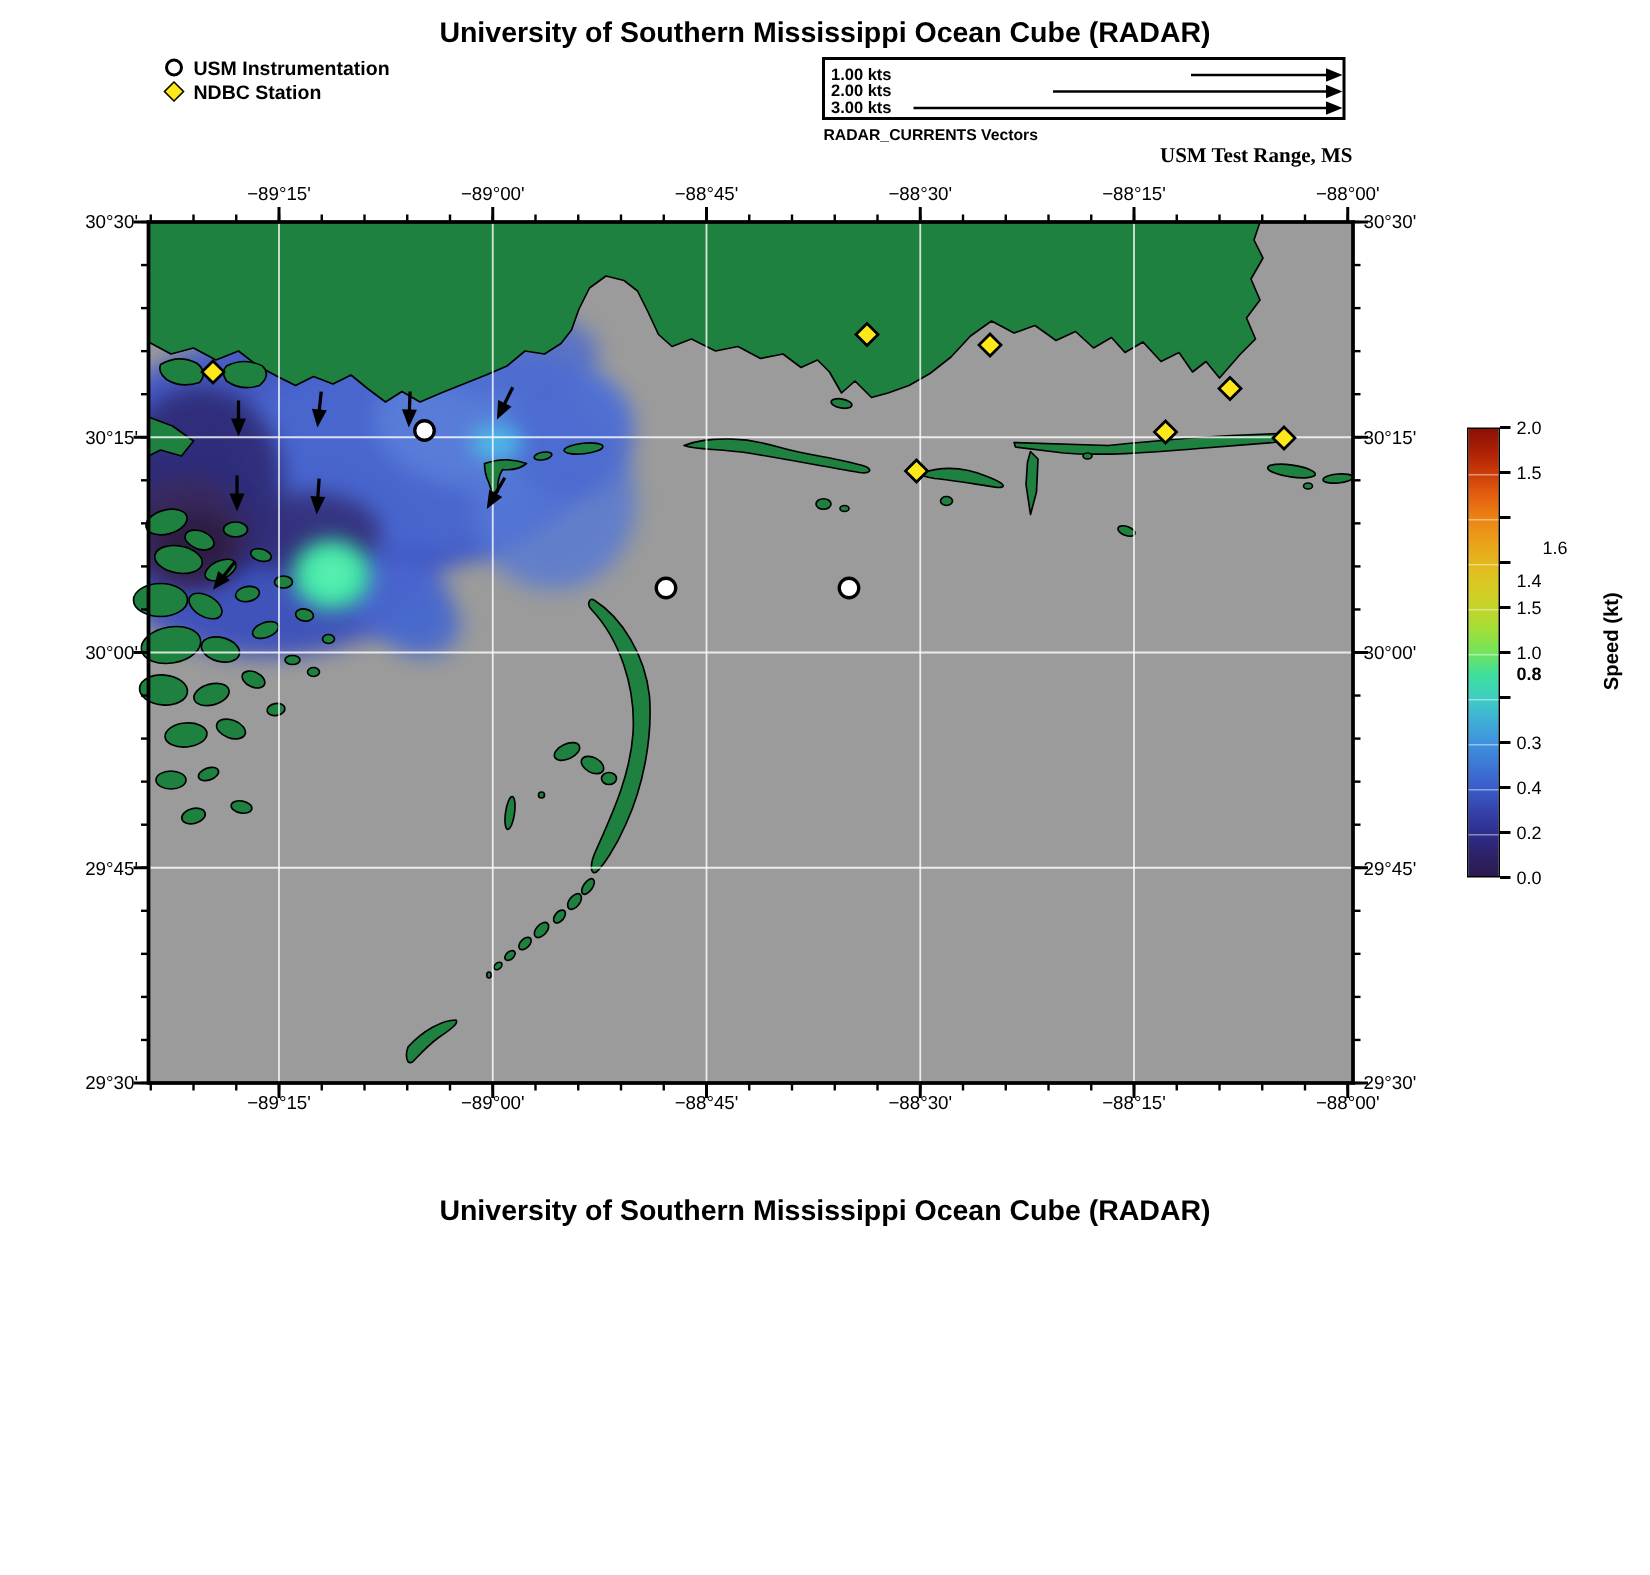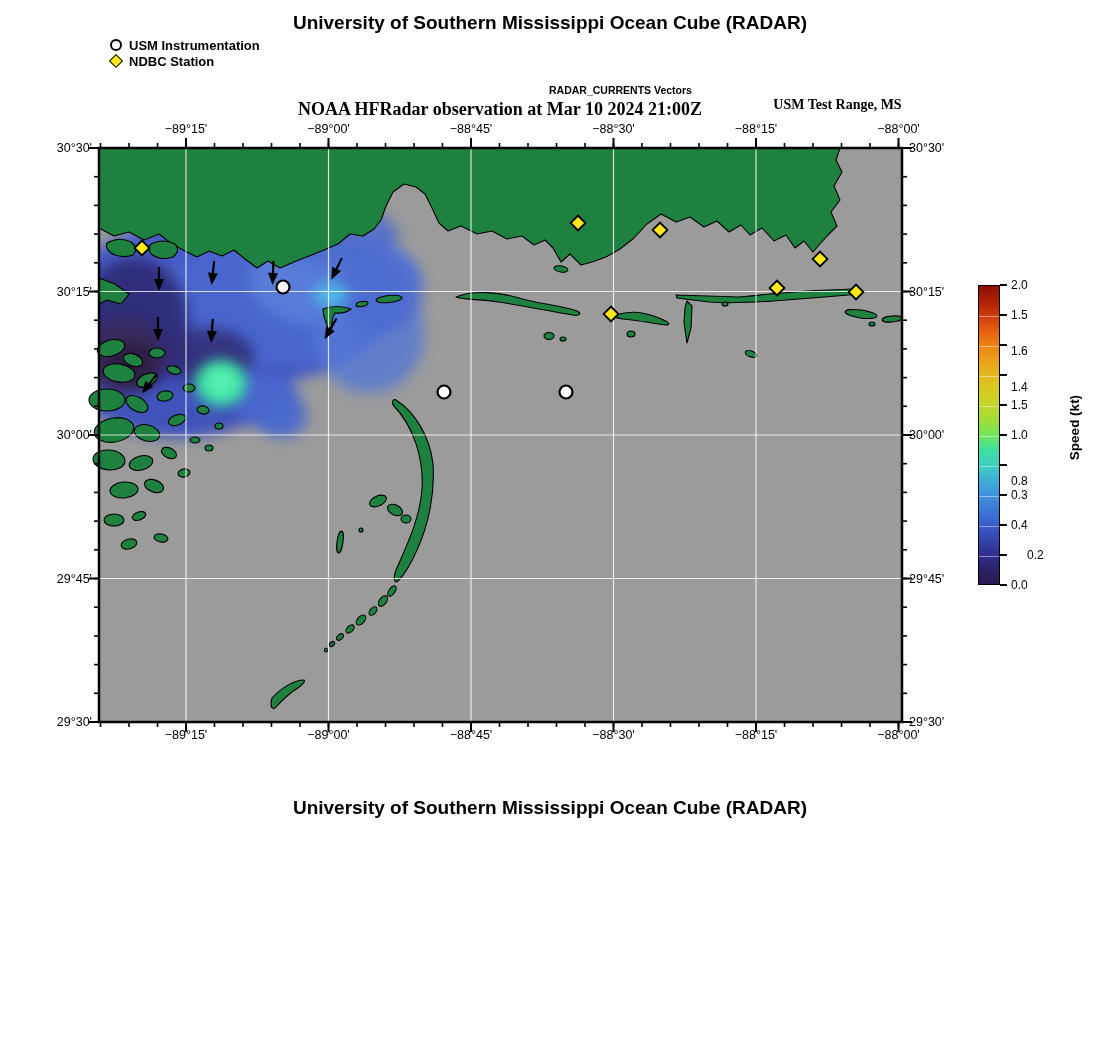--- a/index.html
+++ b/index.html
@@ -47,23 +47,35 @@
     <div class="legend-row" style="left:0;top:2px;">
       <span class="sym-circle"></span>
       <span class="legend-label">USM Instrumentation</span>
     </div>
     <div class="legend-row" style="left:0;top:18px;">
       <span class="sym-diamond"></span>
       <span class="legend-label">NDBC Station</span>
     </div>
   </div>
 
+  <div id="vector-box" class="abs">
+    <svg id="vector-svg" width="345" height="38" style="position:absolute;left:0;top:0;">
+        <line x1="244" y1="10" x2="336" y2="10" stroke="#000" stroke-width="1.6"></line>
+        <polygon points="334,5.5 334,14.5 345,10" fill="#000"></polygon>
+        <line x1="152" y1="21" x2="336" y2="21" stroke="#000" stroke-width="1.6"></line>
+        <polygon points="334,16.5 334,25.5 345,21" fill="#000"></polygon>
+        <line x1="59" y1="32" x2="336" y2="32" stroke="#000" stroke-width="1.6"></line>
+        <polygon points="334,27.5 334,36.5 345,32" fill="#000"></polygon>
+      </svg>
+  <div class="vrow-label" style="top: 5px;">1.00 kts</div>
+      <div class="vrow-label" style="top: 16px;">2.00 kts</div>
+      <div class="vrow-label" style="top: 27px;">3.00 kts</div>
+    </div>
   <div id="vector-caption" class="abs">RADAR_CURRENTS Vectors</div>
 
-  <div id="subtitle" class="abs">NOAA HFRadar observation at Mar 10 2024 21:00Z</div>
   <div id="range-label" class="abs">USM Test Range, MS</div>
 
   <div id="map-clip" class="abs">
       <div class="blob" style="left: -40px; top: 70px; width: 330px; height: 170px; background: rgb(65, 88, 198); opacity: 0.95;"></div>
       <div class="blob" style="left: -30px; top: 150px; width: 220px; height: 140px; background: rgb(60, 80, 188); opacity: 0.95;"></div>
       <div class="blob" style="left: 55px; top: 90px; width: 240px; height: 130px; background: rgb(74, 104, 208); opacity: 0.9;"></div>
       <div class="blob" style="left: 150px; top: 85px; width: 170px; height: 95px; background: rgb(91, 128, 218); opacity: 0.85;"></div>
       <div class="blob" style="left: 180px; top: 58px; width: 120px; height: 60px; background: rgb(76, 106, 206); opacity: 0.8;"></div>
       <div class="blob" style="left: 215px; top: 130px; width: 110px; height: 115px; background: rgb(85, 120, 214); opacity: 0.8;"></div>
       <div class="blob" style="left: 238px; top: 100px; width: 85px; height: 85px; background: rgb(74, 104, 208); opacity: 0.75;"></div>
@@ -370,35 +382,35 @@
       <div class="cb-line" style="top: 210px;"></div>
       <div class="cb-line" style="top: 240px;"></div>
       <div class="cb-line" style="top: 270px;"></div>
     </div>
   <div id="cb-marks">
       <div class="abs cb-tick" style="top: 284.2px;"></div>
       <div class="abs cb-label" style="top: 278px;">2.0</div>
       <div class="abs cb-tick" style="top: 314.2px;"></div>
       <div class="abs cb-label" style="top: 308px;">1.5</div>
       <div class="abs cb-tick" style="top: 344.2px;"></div>
-      <div class="abs cb-label" style="top: 344px;">1.6</div>
+      <div class="abs cb-label" style="top: 358px; text-align: right;">1.6</div>
       <div class="abs cb-tick" style="top: 374.2px;"></div>
       <div class="abs cb-label" style="top: 368px; margin-top: 12px;">1.4</div>
       <div class="abs cb-tick" style="top: 404.2px;"></div>
       <div class="abs cb-label" style="top: 398px;">1.5</div>
       <div class="abs cb-tick" style="top: 434.2px;"></div>
       <div class="abs cb-label" style="top: 428px;">1.0</div>
       <div class="abs cb-tick" style="top: 464.2px;"></div>
-      <div class="abs cb-label" style="top: 474px;">0.8</div>
+      <div class="abs cb-label" style="top: 442px; font-weight: bold;">0.8</div>
       <div class="abs cb-tick" style="top: 494.2px;"></div>
       <div class="abs cb-label" style="top: 488px;">0.3</div>
       <div class="abs cb-tick" style="top: 524.2px;"></div>
       <div class="abs cb-label" style="top: 518px;">0.4</div>
       <div class="abs cb-tick" style="top: 554.2px;"></div>
-      <div class="abs cb-label" style="top: 548px; margin-left: 16px;">0.2</div>
+      <div class="abs cb-label" style="top: 548px;">0.2</div>
       <div class="abs cb-tick" style="top: 584.2px;"></div>
       <div class="abs cb-label" style="top: 578px;">0.0</div>
     </div>
   <div id="cb-title" class="abs">Speed (kt)</div>
 
   <div id="title-bottom" class="abs title">University of Southern Mississippi Ocean Cube (RADAR)</div>
 
 </div>
 
 </body></html>

